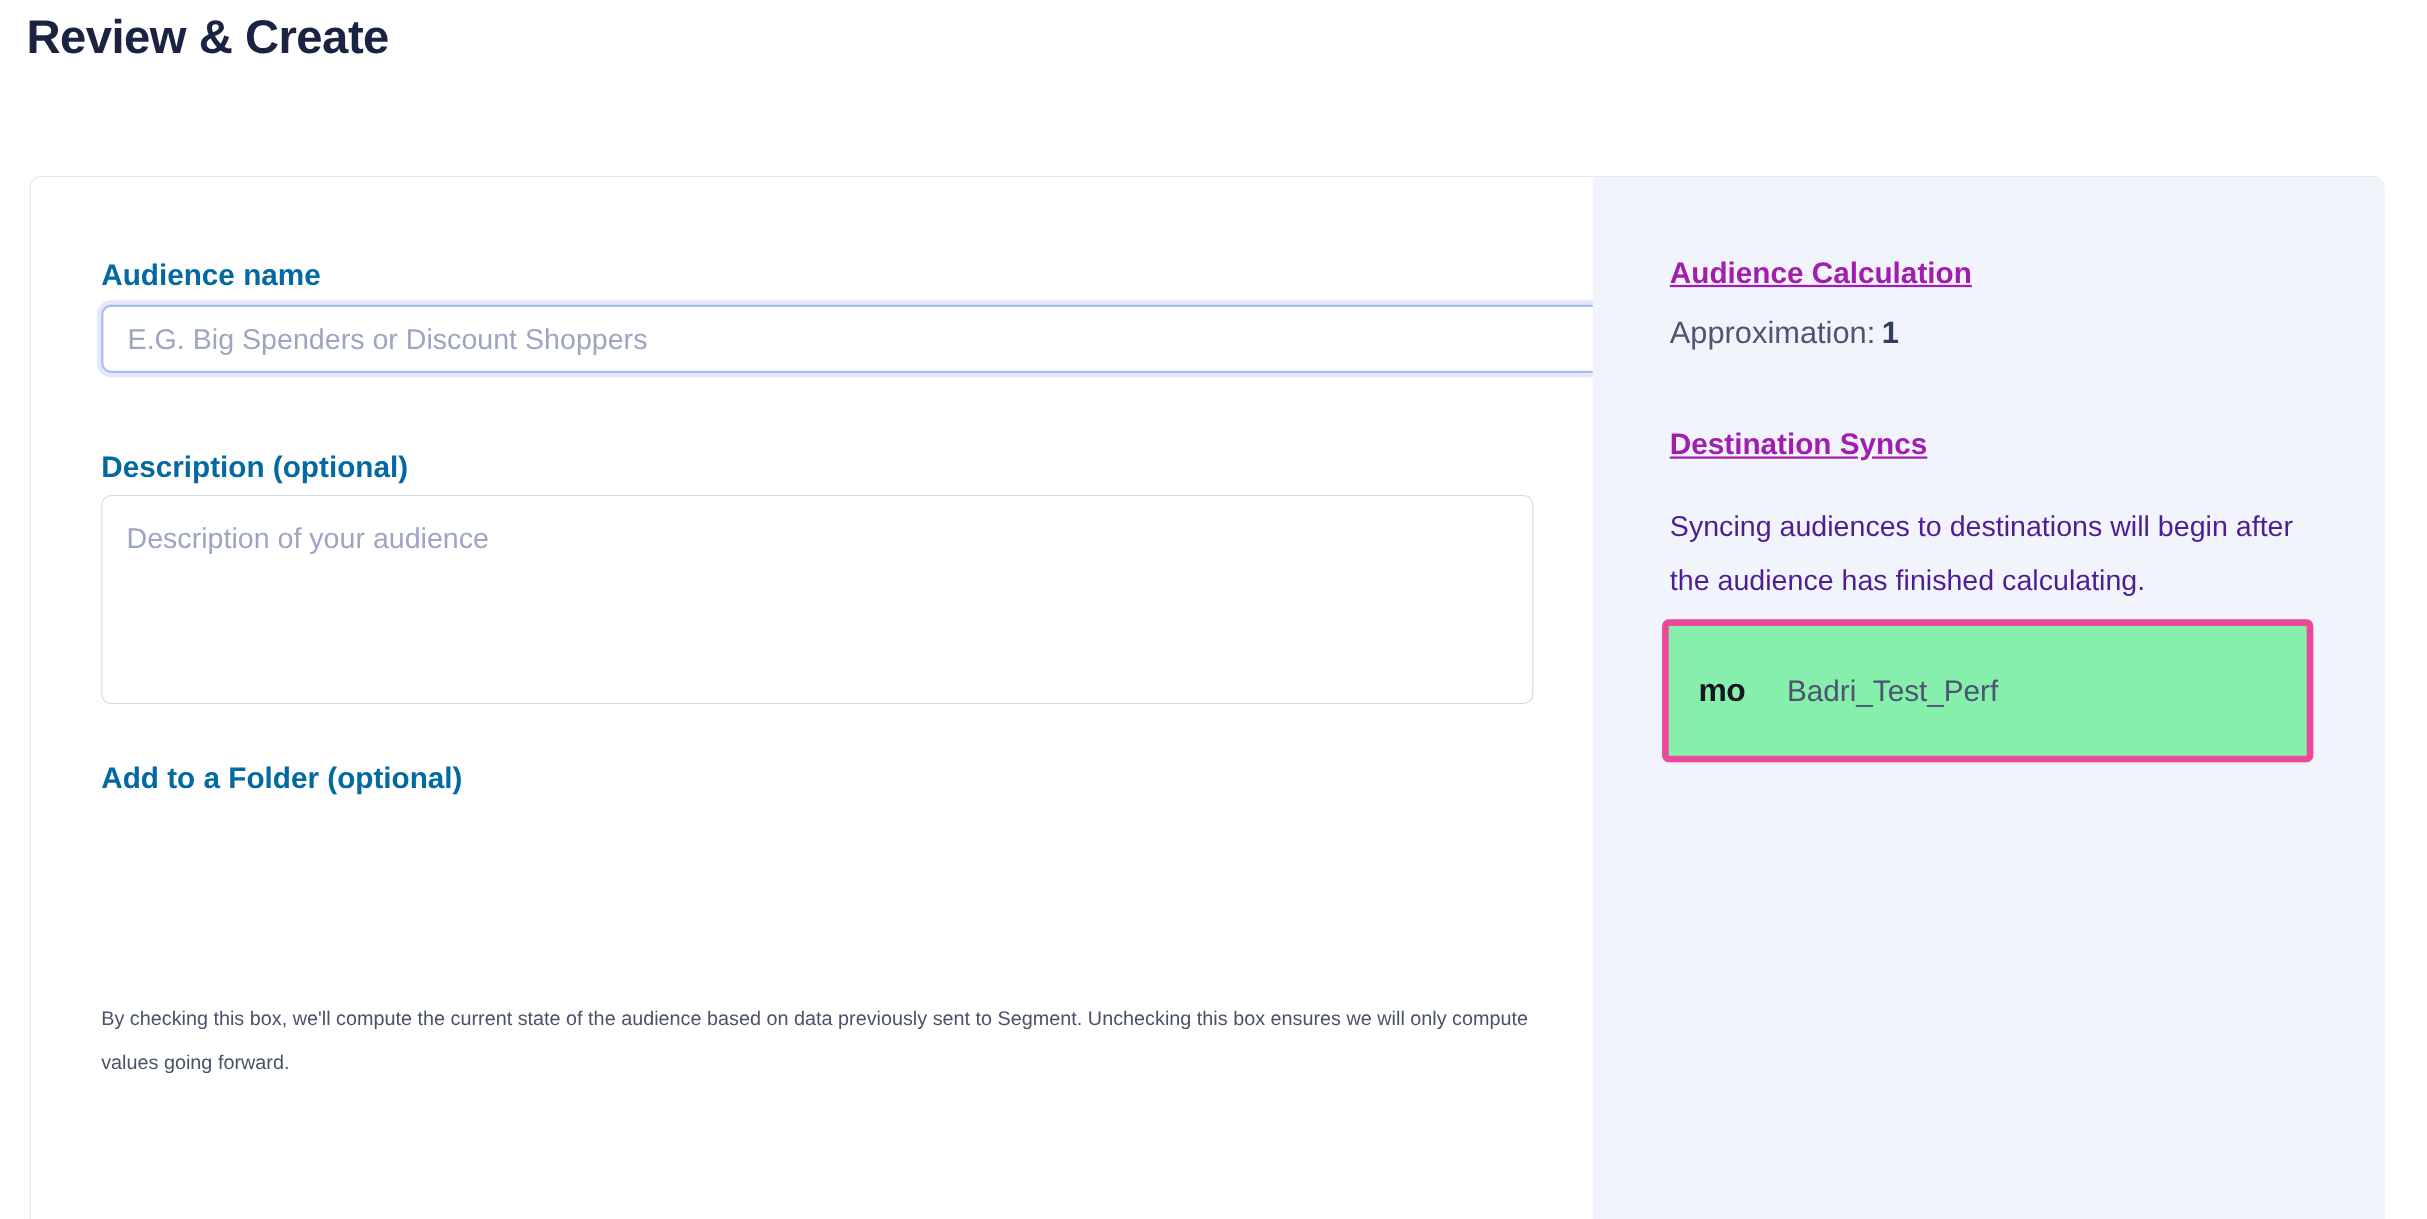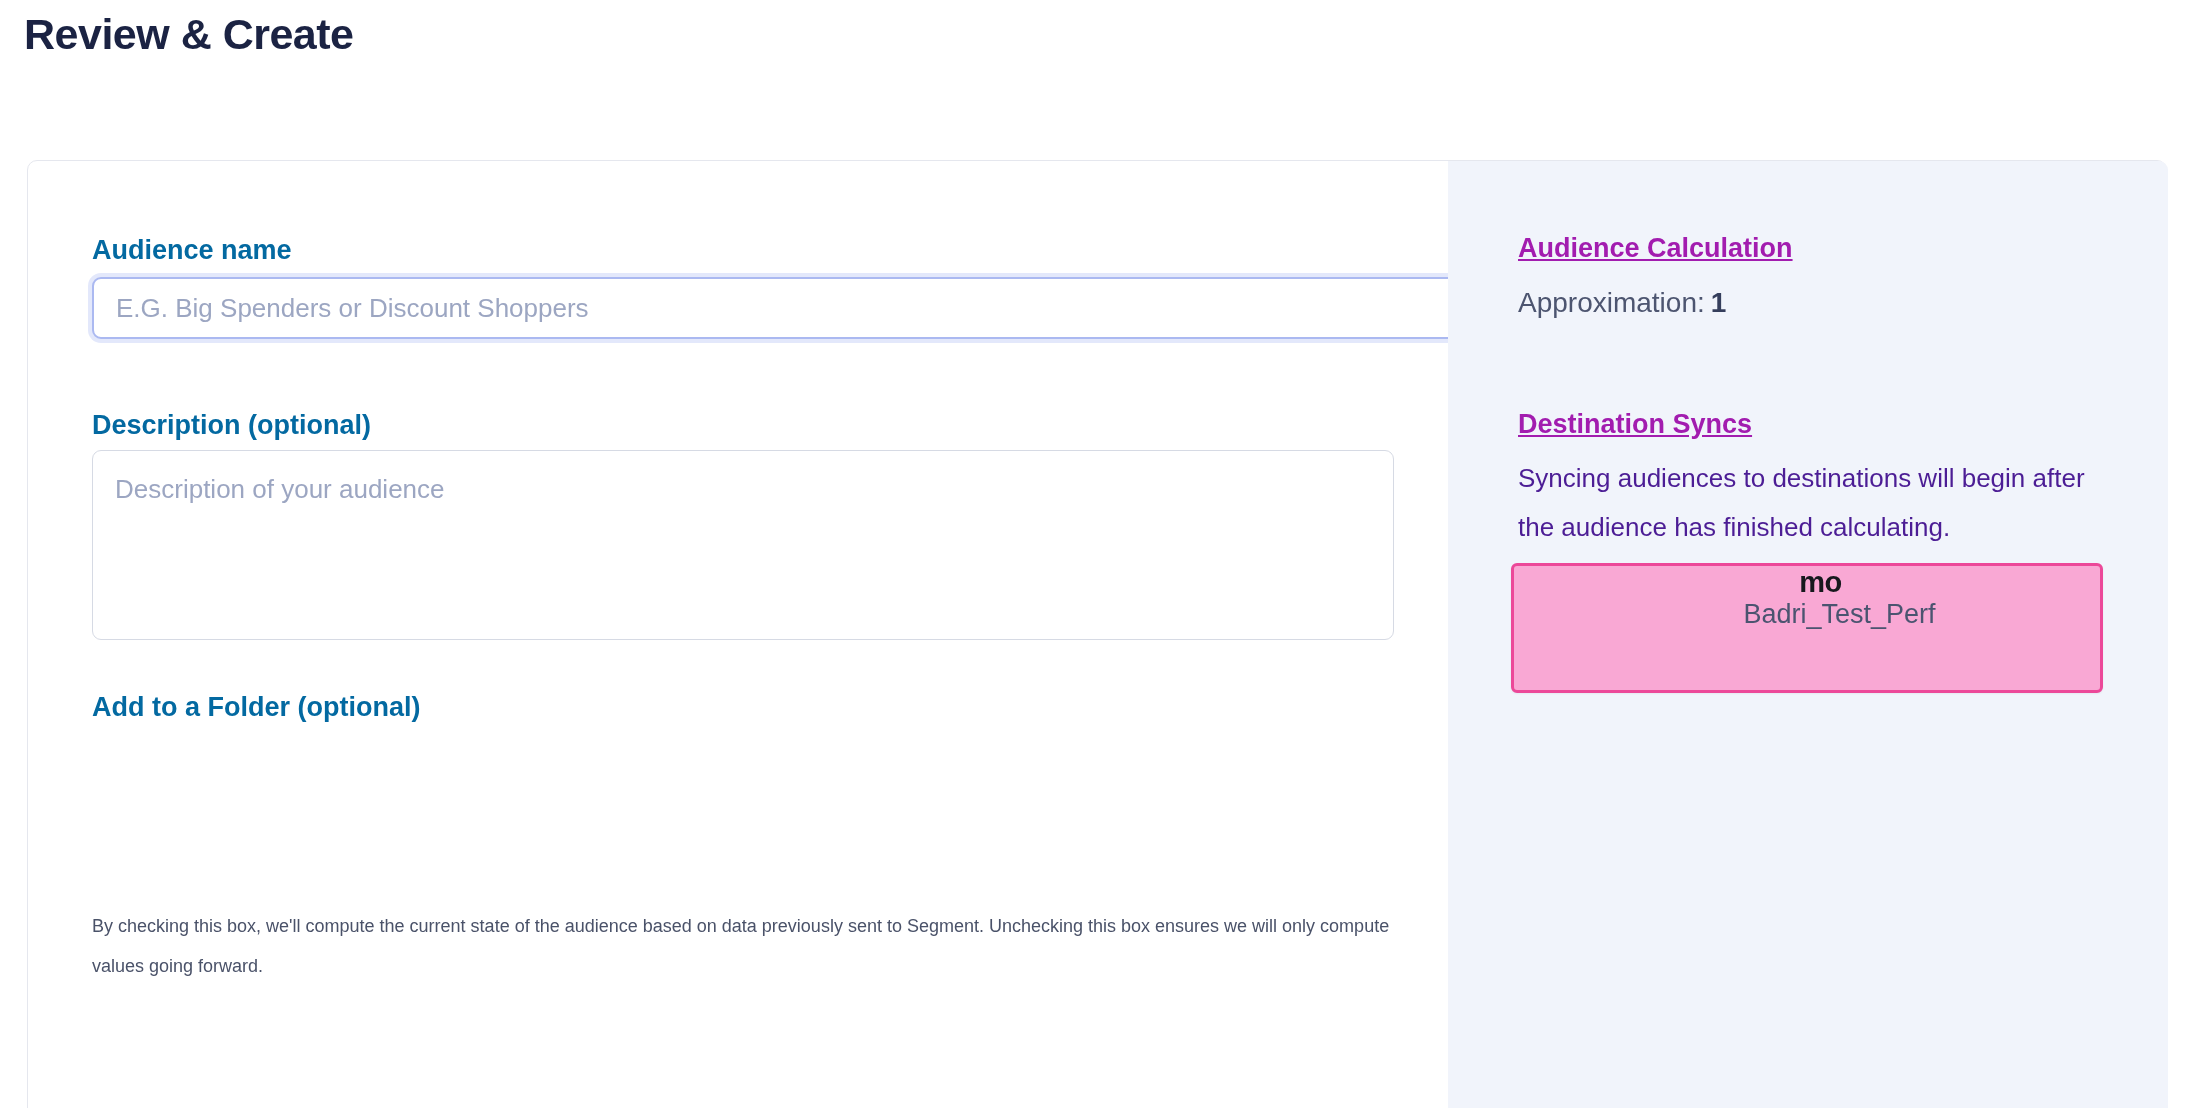--- a/index.html
+++ b/index.html
@@ -85,41 +85,40 @@
   .summary-panel {
     position: absolute; left: 1420px; top: 0; bottom: 0; width: 720px;
     background: #f1f4fb;
     border-radius: 0 9px 9px 0;
   }
   .panel-heading {
     position: absolute; left: 70px;
     font-size: 27px; font-weight: 600; color: #a21caf; text-decoration: underline;
   }
   .hd-calc  { top: 72px; }
-  .hd-syncs { top: 248px; }
+  .hd-syncs { top: 228px; }
   .approx-line {
     position: absolute; left: 70px; top: 126px;
     font-size: 28px; color: #4d5570;
   }
   .approx-value { font-weight: 700; color: #353e5c; margin-left: 6px; }
   .sync-desc {
     position: absolute; left: 70px; top: 293px;
     width: 588px;
     font-size: 26px; line-height: 49px; color: #4c1d95;
   }
   .sync-card {
     position: absolute; left: 63px; top: 402px;
     width: 592px; height: 130px;
-    background: #f9a8d4;
-    border: 3px solid #ec4899; border-radius: 6px;
+    background: #86efac;
+    border: 6px solid #ec4899; border-radius: 6px;
     box-shadow: 0 1px 2px rgba(16,24,64,0.05);
     display: flex; align-items: center;
     padding-left: 27px;
     cursor: pointer;
-    flex-direction: column;
   }
   .dest-logo {
     font-size: 29px; font-weight: 600; color: #16181d; letter-spacing: -0.5px;
   }
   .dest-name {
     margin-left: 38px;
     font-size: 27px; color: #4b5470;
   }
 </style>
 </head>

